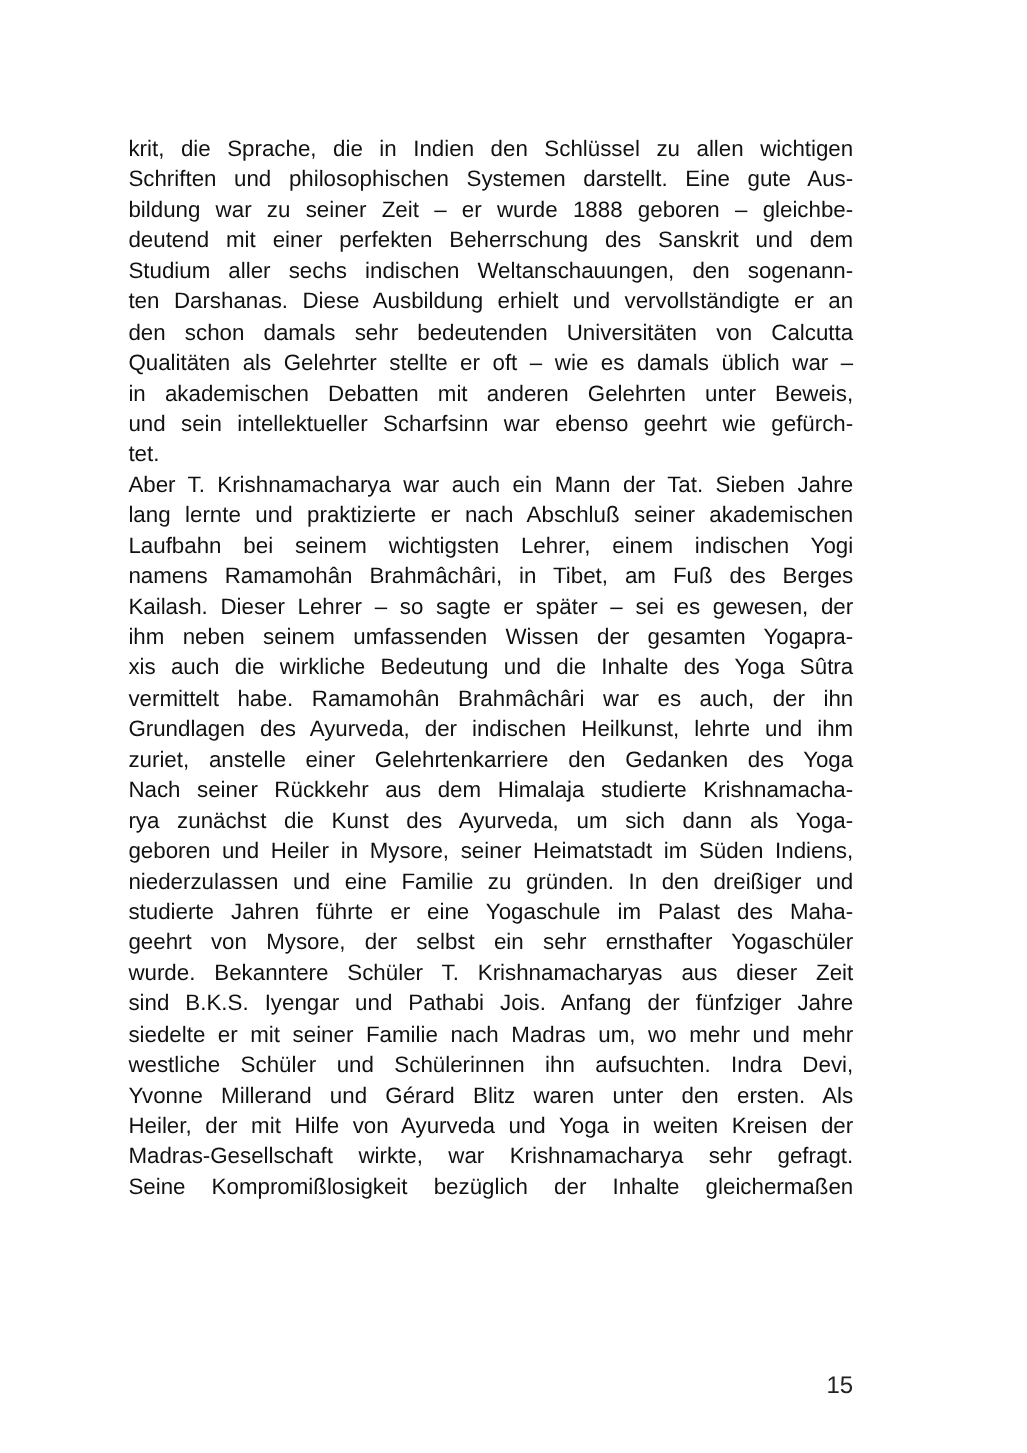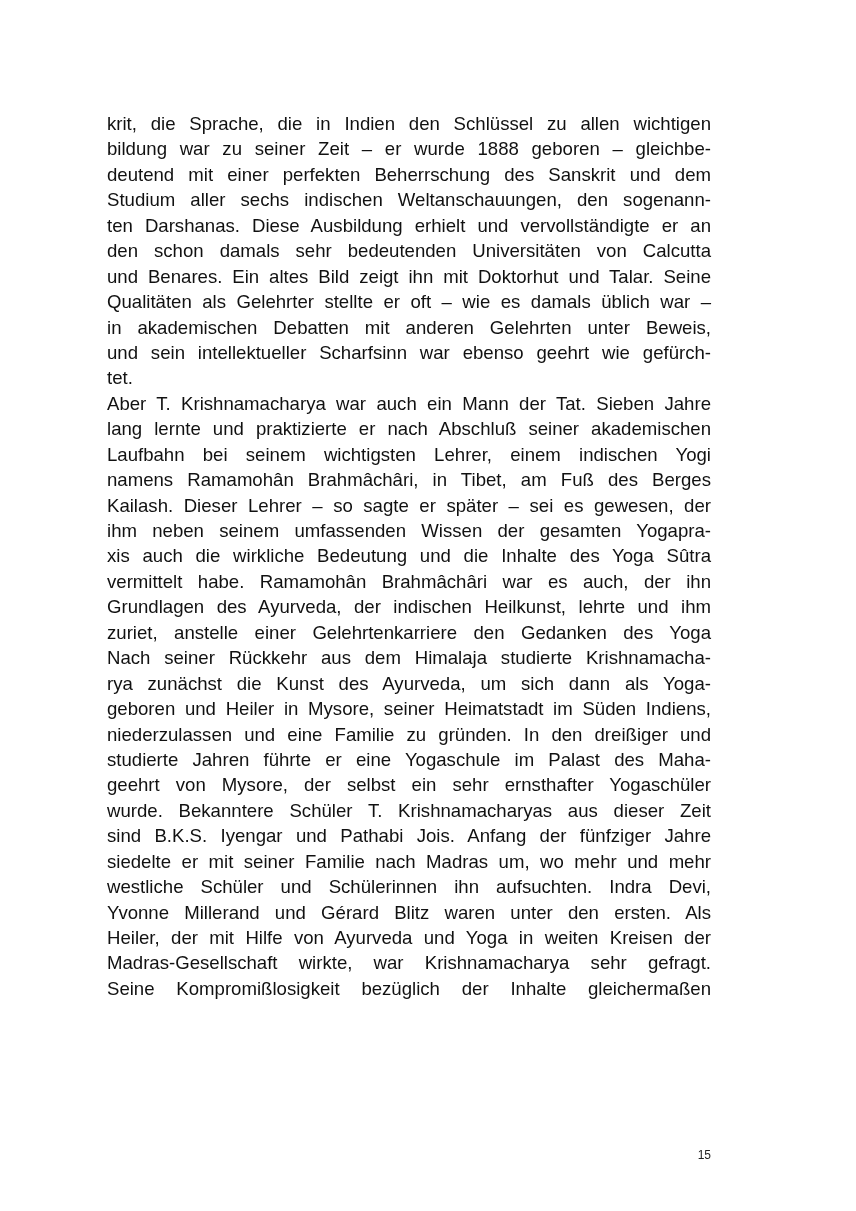--- a/index.html
+++ b/index.html
@@ -39,39 +39,39 @@
     overflow: visible;
   }
   .line.last {
     text-align: left;
     text-align-last: left;
   }
   .page-number {
     position: absolute;
     top: 1141px;
     right: 145px;
-    font-size: 12px;
+    font-size: 20px;
     line-height: 20px;
     color: #222222;
   }
 </style>
 </head>
 <body>
 
 <div class="page">
   <div class="text-block">
 
     <div>
       <span class="line">krit, die Sprache, die in Indien den Schlüssel zu allen wichtigen</span>
+      <span class="line">Schriften und philosophischen Systemen darstellt. Eine gute Aus-</span>
       <span class="line">bildung war zu seiner Zeit – er wurde 1888 geboren – gleichbe-</span>
       <span class="line">deutend mit einer perfekten Beherrschung des Sanskrit und dem</span>
       <span class="line">Studium aller sechs indischen Weltanschauungen, den sogenann-</span>
       <span class="line">ten Darshanas. Diese Ausbildung erhielt und vervollständigte er an</span>
       <span class="line">den schon damals sehr bedeutenden Universitäten von Calcutta</span>
-      <span class="line">und Benares. Ein altes Bild zeigt ihn mit Doktorhut und Talar. Seine</span>
       <span class="line">Qualitäten als Gelehrter stellte er oft – wie es damals üblich war –</span>
       <span class="line">in akademischen Debatten mit anderen Gelehrten unter Beweis,</span>
       <span class="line">und sein intellektueller Scharfsinn war ebenso geehrt wie gefürch-</span>
       <span class="line last">tet.</span>
     </div>
 
     <div>
       <span class="line">Aber T. Krishnamacharya war auch ein Mann der Tat. Sieben Jahre</span>
       <span class="line">lang lernte und praktizierte er nach Abschluß seiner akademischen</span>
       <span class="line">Laufbahn bei seinem wichtigsten Lehrer, einem indischen Yogi</span>

